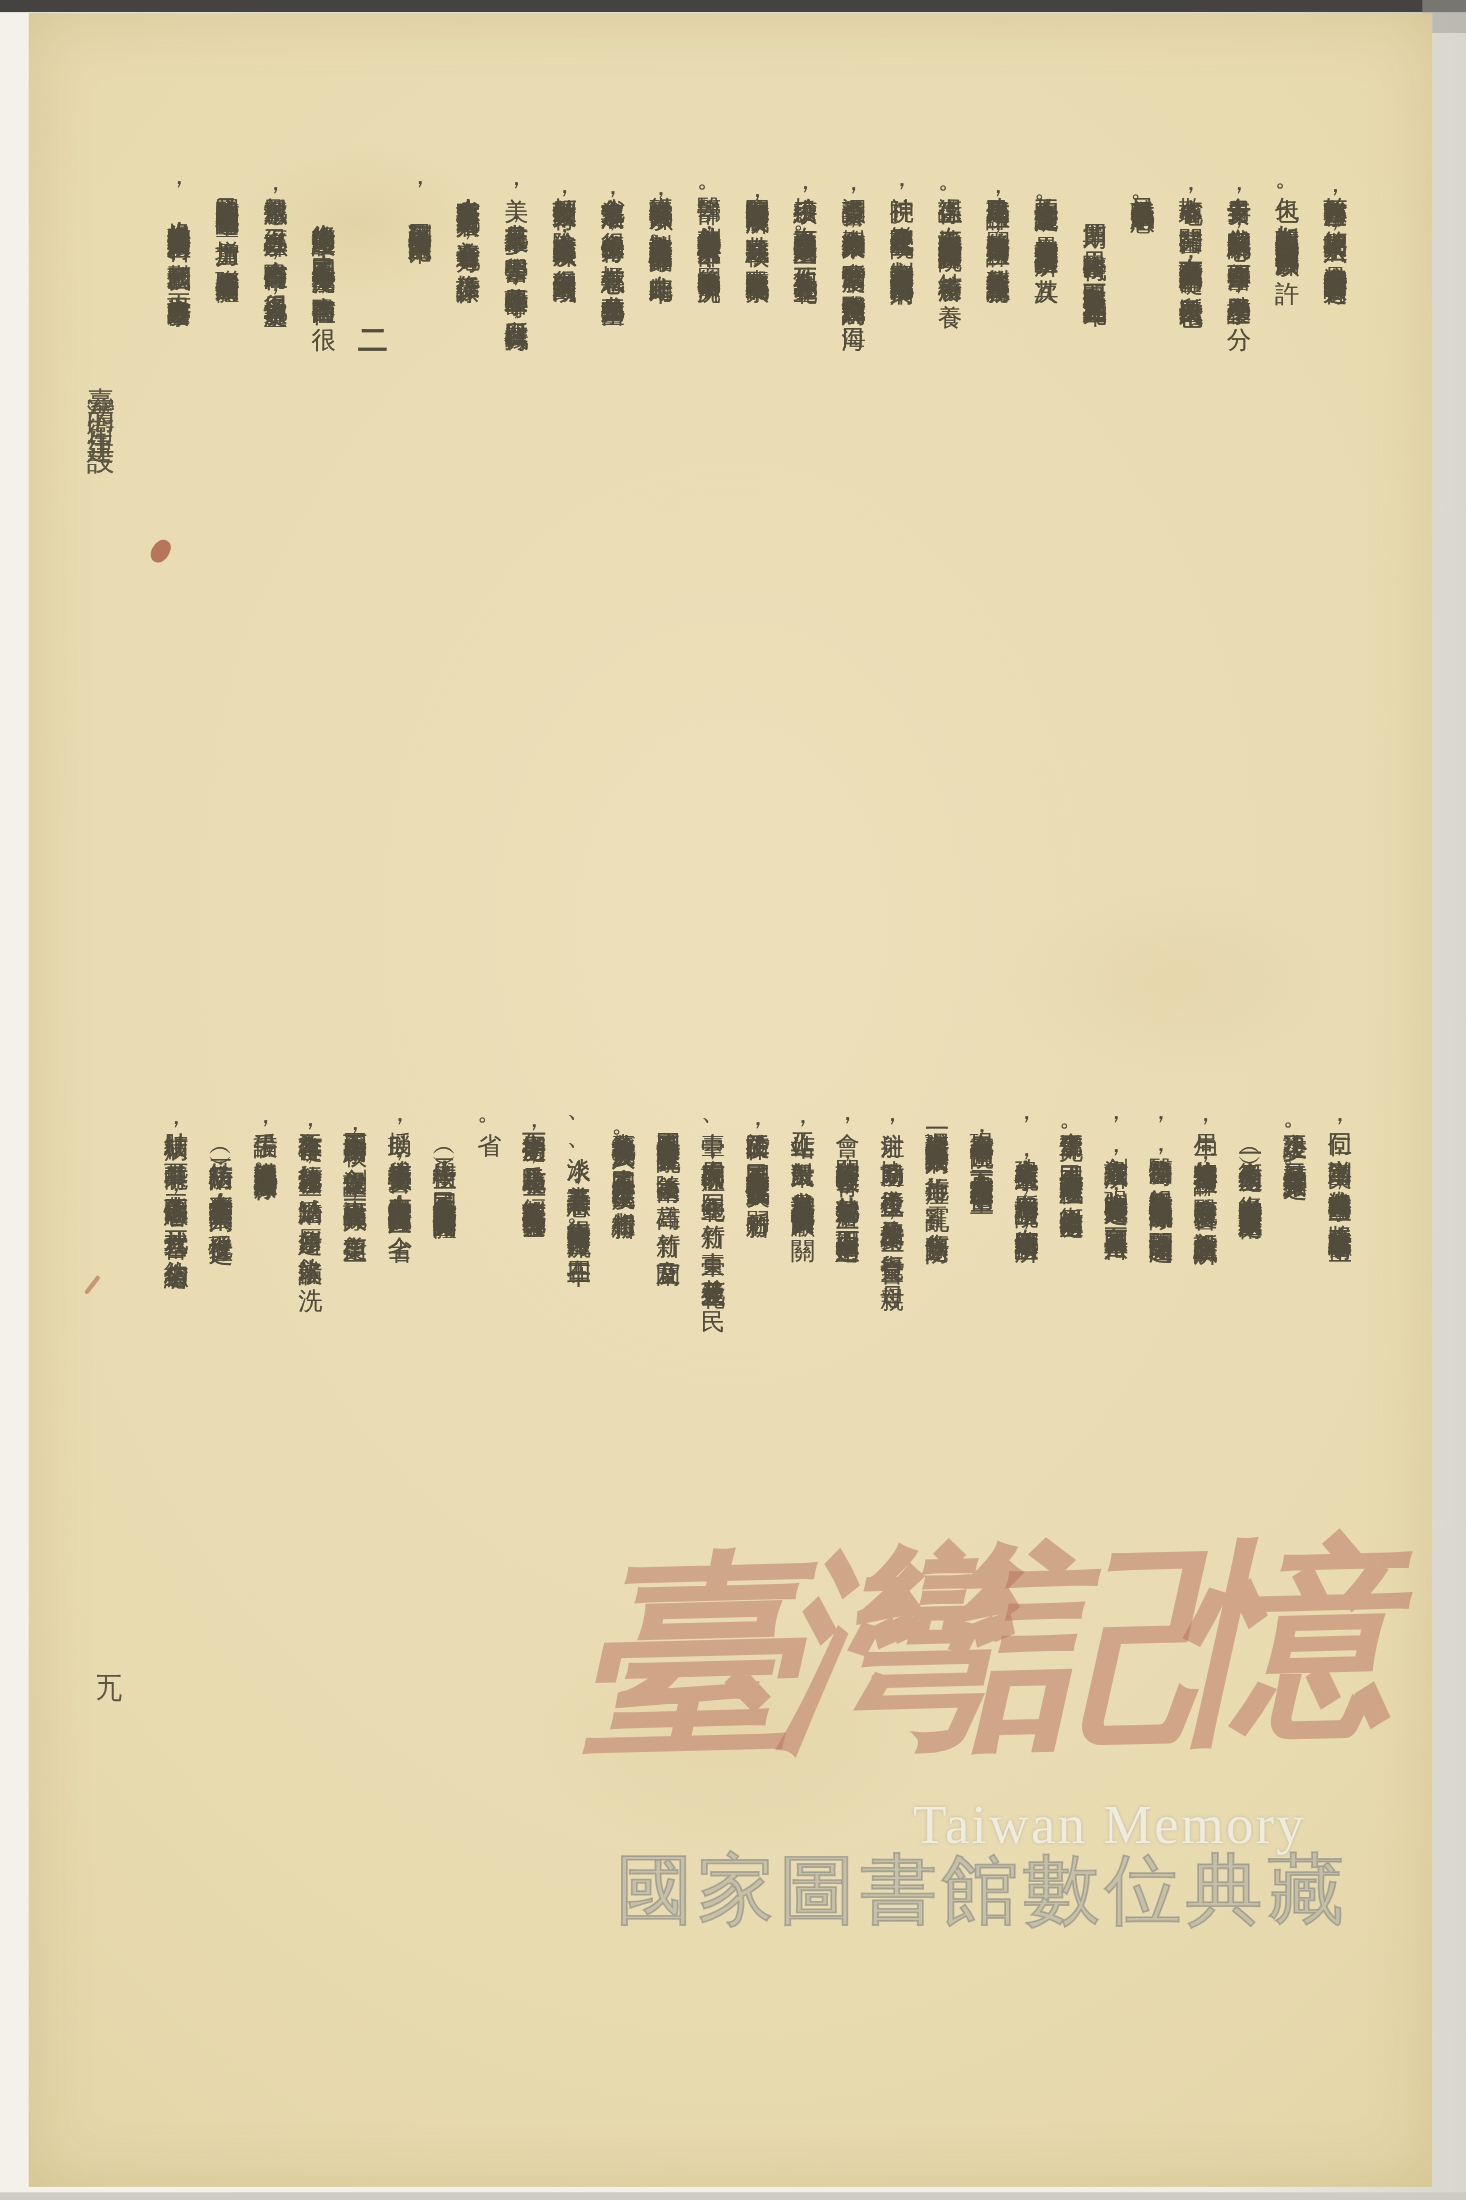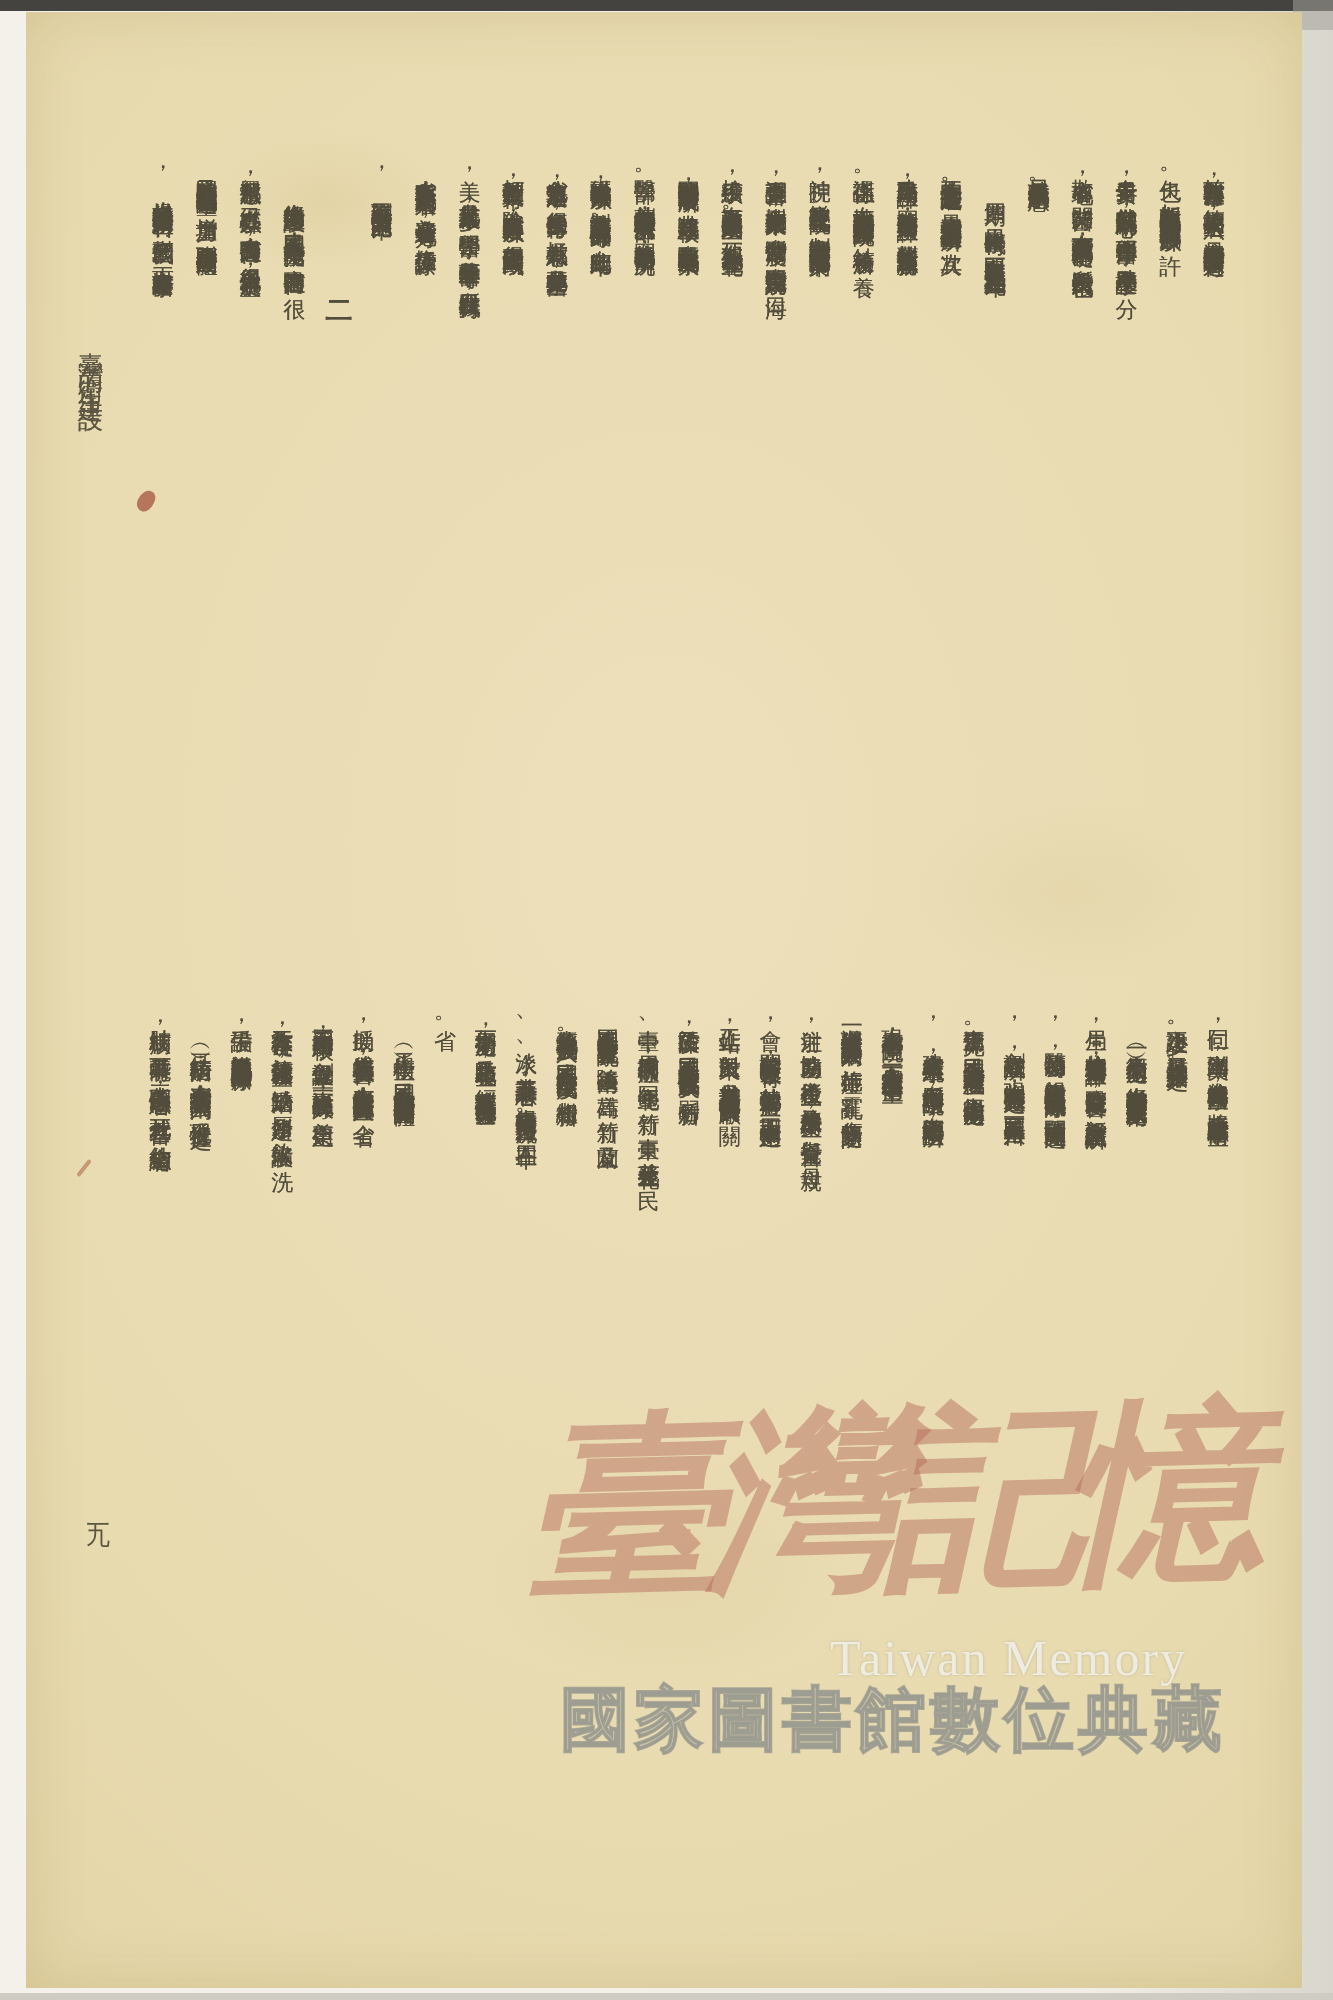--- a/index.html
+++ b/index.html
@@ -70,21 +70,21 @@
   }
   .wm-latin{
     position:absolute;left:804px;top:1618px;width:460px;height:60px;
     font-size:50px;line-height:56px;letter-spacing:2px;
     color:var(--wm-latin,rgba(242,240,231,.9));
     text-shadow:0 0 3px rgba(120,118,110,.35);
     white-space:nowrap;
   }
   .wm-inst{
     position:absolute;left:534px;top:1666px;width:740px;height:90px;
-    font-size:70px;line-height:84px;font-weight:bold;letter-spacing:4px;
+    font-size:70px;line-height:84px;font-weight:normal;letter-spacing:4px;
     color:var(--wm-inst,rgba(142,146,149,.38));
     -webkit-text-stroke:1.5px rgba(118,122,126,.5);
     white-space:nowrap;
   }
 </style>
 </head>
 <body>
 
 <div class="scan">
   <div class="edge-top"></div>

